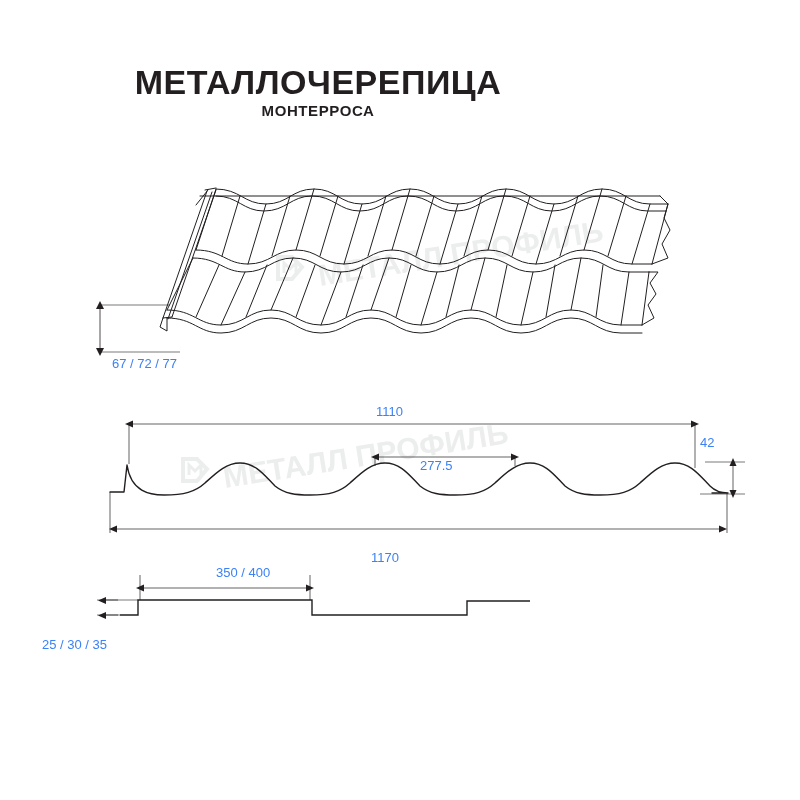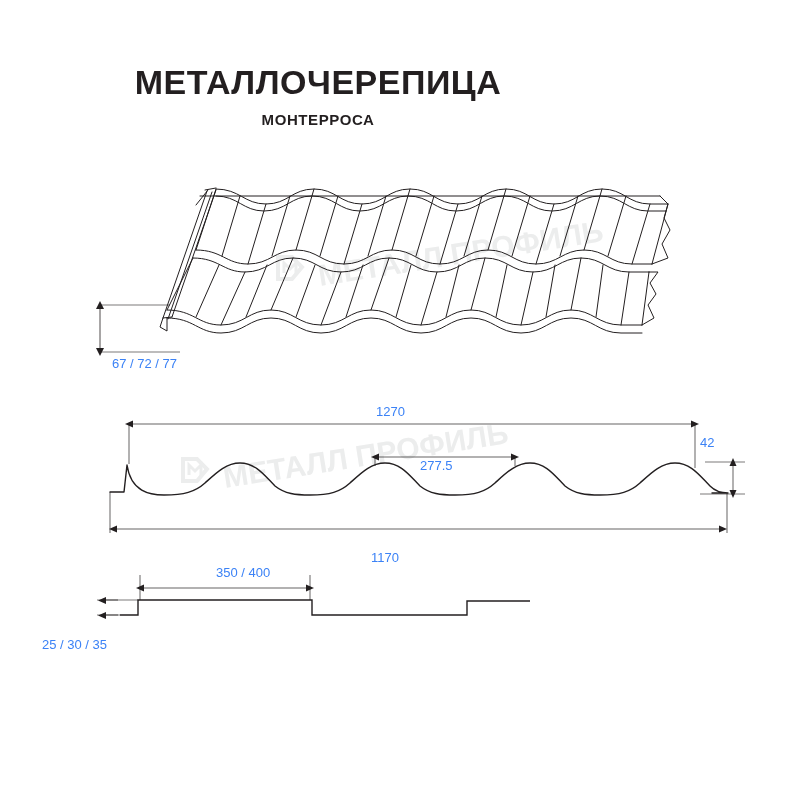--- a/index.html
+++ b/index.html
@@ -35,21 +35,21 @@
     font-weight: bold;
     letter-spacing: 0.5px;
     color: #231f20;
     line-height: 1.1;
   }
   .title-sub {
     font-size: 15px;
     font-weight: bold;
     letter-spacing: 0.6px;
     color: #231f20;
-    margin-top: 10px;
+    margin-top: 1px;
     text-align: center;
   }
   .dim-label {
     position: absolute;
     font-size: 13px;
     color: #3b82f6;
     white-space: nowrap;
   }
   .wm {
     position: absolute;
@@ -298,21 +298,21 @@
   </g>
 </svg>
 
 <div class="title-block">
   <div class="title-main">МЕТАЛЛОЧЕРЕПИЦА</div>
   <div class="title-sub">МОНТЕРРОСА</div>
 </div>
 
 <div class="dim-label" style="left:112px; top:356px;">67 / 72 / 77</div>
 
-<div class="dim-label" style="left:376px; top:404px;">1270</div>
+<div class="dim-label" style="left:376px; top:404px;">1110</div>
 
 <div class="dim-label" style="left:420px; top:458px;">277.5</div>
 
 <div class="dim-label" style="left:371px; top:550px;">1170</div>
 
 <div class="dim-label" style="left:700px; top:435px;">42</div>
 
 <div class="dim-label" style="left:180px; top:565px;margin-left:36px;">350 / 400</div>
 
 <div class="dim-label" style="left:42px; top:637px;text-align:right;">25 / 30 / 35</div>

